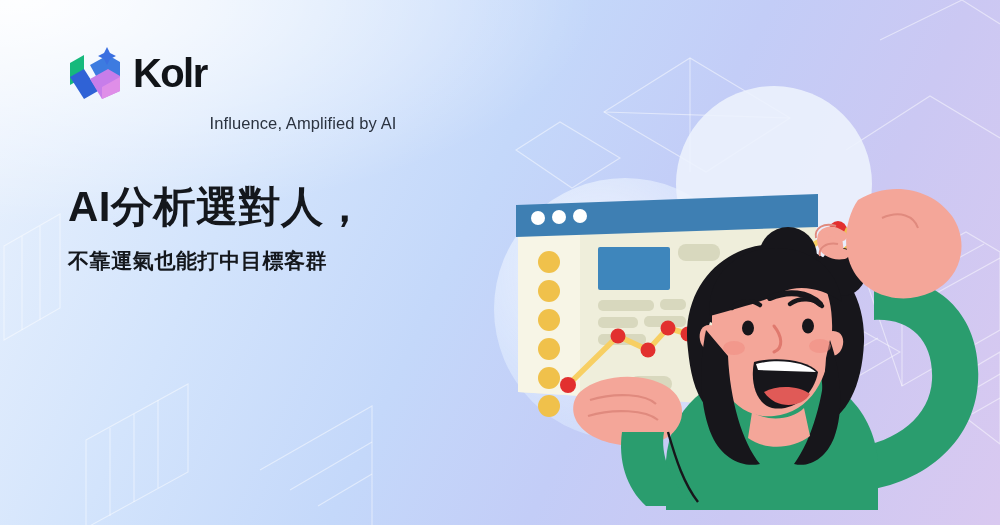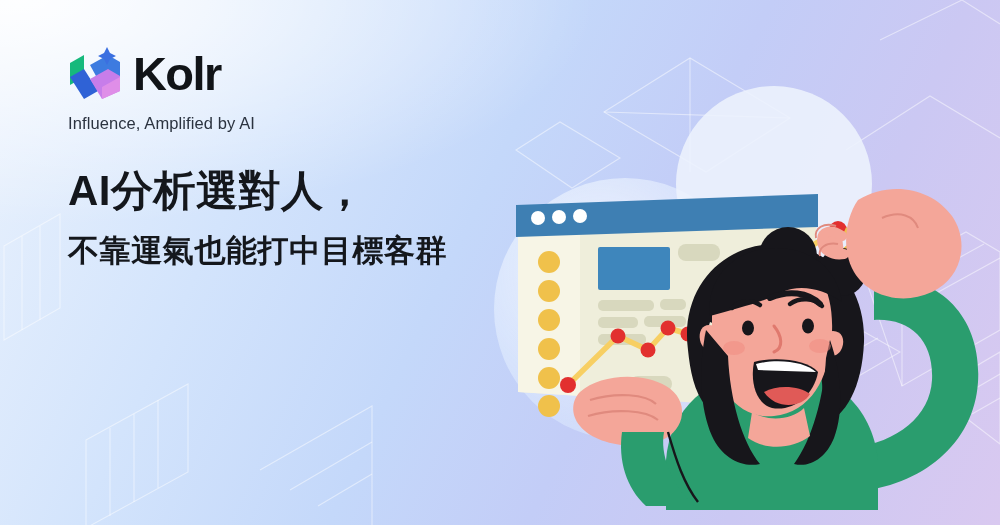--- a/index.html
+++ b/index.html
@@ -29,35 +29,35 @@
     position:absolute;left:676px;top:86px;width:196px;height:196px;border-radius:50%;
     background:rgba(237,242,253,.88);
   }
 
   
   .left{position:absolute;left:68px;top:44px;width:470px;}
 
   .logo-row{display:flex;align-items:center;gap:11px;height:58px;}
   .logo-mark{position:relative;width:54px;height:52px;flex:0 0 auto;}
   .wordmark{
-    font-size:47px;font-weight:bold;letter-spacing:-1.6px;color:#111418;line-height:1;
+    font-size:40px;font-weight:bold;letter-spacing:-1.6px;color:#111418;line-height:1;
     font-family:"Liberation Sans","DejaVu Sans",sans-serif;
   }
   .tagline{
-    margin-top:12px;font-size:16.5px;color:#2b3340;letter-spacing:.1px;font-weight:400;
-  }
-
-  .headline{margin-top:28px;}
+    margin-top:12px;font-size:16.5px;color:#2b3340;letter-spacing:.1px;font-weight:400;text-align:center;
+  }
+
+  .headline{margin-top:44px;}
   .h-line{
     font-size:42px;font-weight:bold;color:#14171c;line-height:1.42;
     letter-spacing:.5px;white-space:nowrap;
     font-family:"Liberation Sans","DejaVu Sans",sans-serif;
   }
   .sub-line{
-    margin-top:10px;font-size:31px;font-weight:bold;color:#14171c;
+    margin-top:10px;font-size:21px;font-weight:bold;color:#14171c;
     letter-spacing:.6px;white-space:nowrap;line-height:1.3;
     font-family:"Liberation Sans","DejaVu Sans",sans-serif;
   }
 
   
   .illus{position:absolute;left:470px;top:40px;width:530px;height:470px;}
   .illus svg{display:block;}
 </style>
 </head>
 <body>

